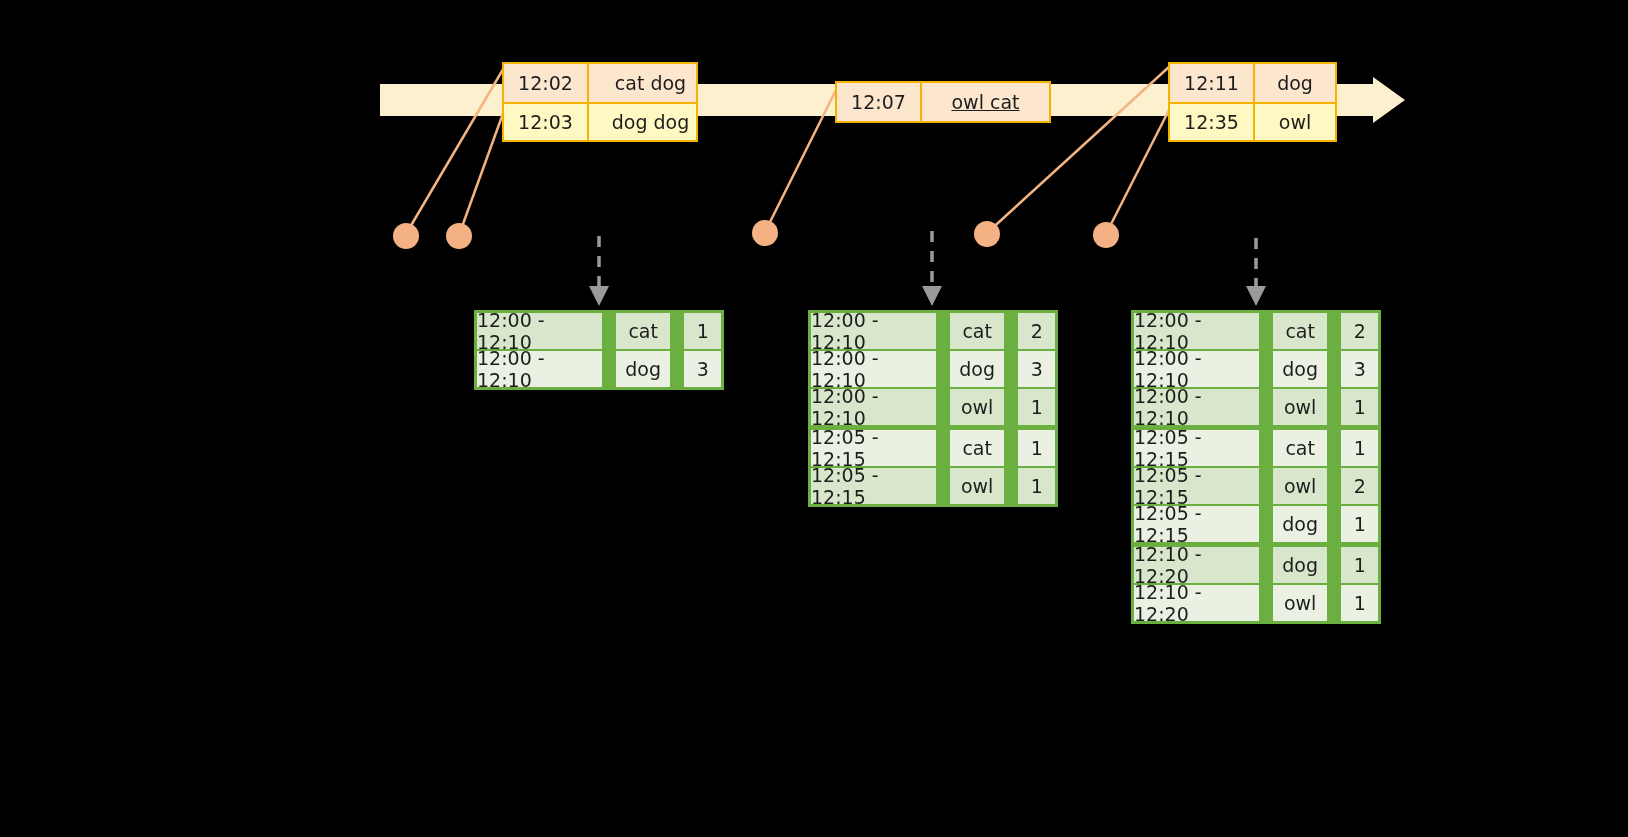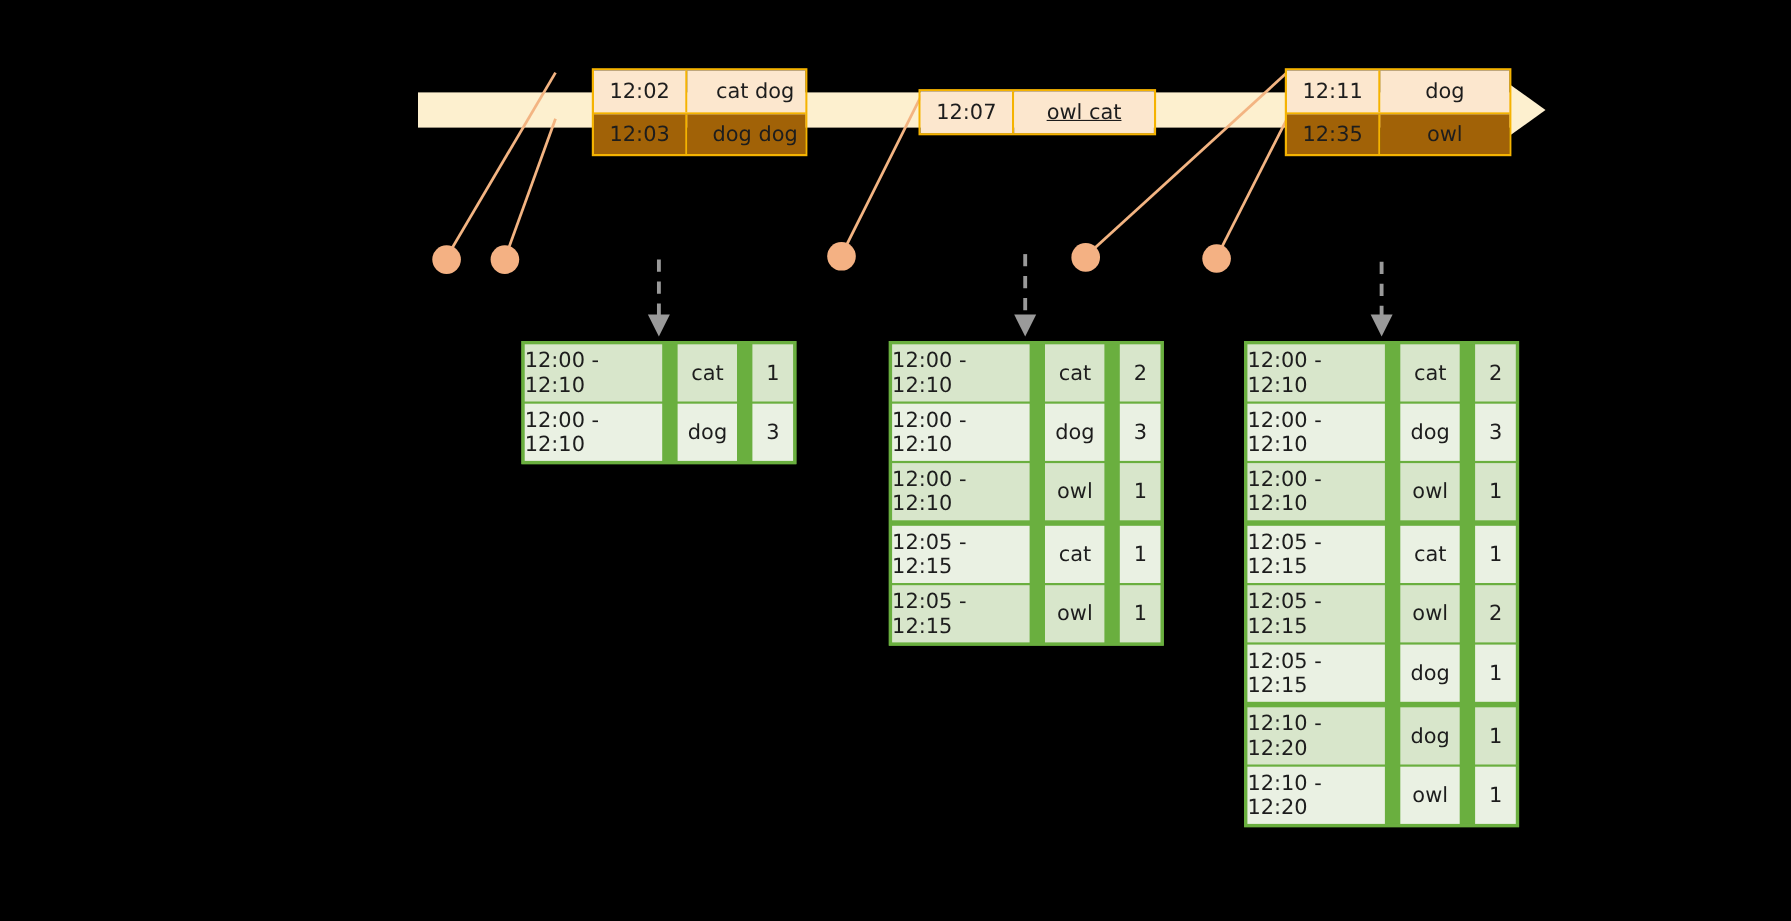--- a/index.html
+++ b/index.html
@@ -16,37 +16,37 @@
 
   
   .evt-box{position:absolute;border:2px solid #f5b301;box-sizing:border-box;}
   .evt-row{display:flex;height:38px;box-sizing:border-box;}
   .evt-row + .evt-row{border-top:2px solid #f5b301;}
   .evt-time,.evt-words{display:flex;align-items:center;justify-content:center;
       color:#1d1d1d;font-size:19px;box-sizing:border-box;}
   .evt-time{width:85px;border-right:2px solid #f5b301;}
   .evt-words{flex:1;}
   .shade-a .evt-time,.shade-a .evt-words{background:#fce7ce;}
-  .shade-b .evt-time,.shade-b .evt-words{background:#a16207;}
-
-  #evt-box-1{left:502px;top:62px;width:196px;margin-left:36px;}
+  .shade-b .evt-time,.shade-b .evt-words{background:#fef9c3;}
+
+  #evt-box-1{left:502px;top:62px;width:196px;}
   #evt-box-1 .evt-words{width:111px;padding-left:16px;}
   #evt-box-2{left:835px;top:81px;width:216px;}
   #evt-box-2 .evt-words{width:111px;text-decoration:underline;}
-  #evt-box-3{left:1168px;top:62px;width:206px;}
+  #evt-box-3{left:1168px;top:62px;width:169px;}
   #evt-box-3 .evt-words{width:90px;}
 
   
   .leader-svg{position:absolute;left:0;top:0;width:1628px;height:837px;
       pointer-events:none;}
 
   
   .res-table{position:absolute;border:3px solid #6aaf3f;box-sizing:border-box;
       background:#6aaf3f;display:flex;flex-direction:column;gap:2px;padding:0;}
-  .res-row{display:flex;gap:14px;height:52px;box-sizing:border-box;}
+  .res-row{display:flex;gap:14px;height:36px;box-sizing:border-box;}
   .res-row.group-break{margin-top:3px;}
   .cell{display:flex;align-items:center;justify-content:center;
       color:#1d1d1d;font-size:19px;box-sizing:border-box;}
   .c-win{}
   .c-word{}
   .c-cnt{}
   .r-dark .cell{background:#d8e6cb;}
   .r-light .cell{background:#eaf1e3;}
 
   #res-table-1{left:474px;top:310px;width:250px;}

